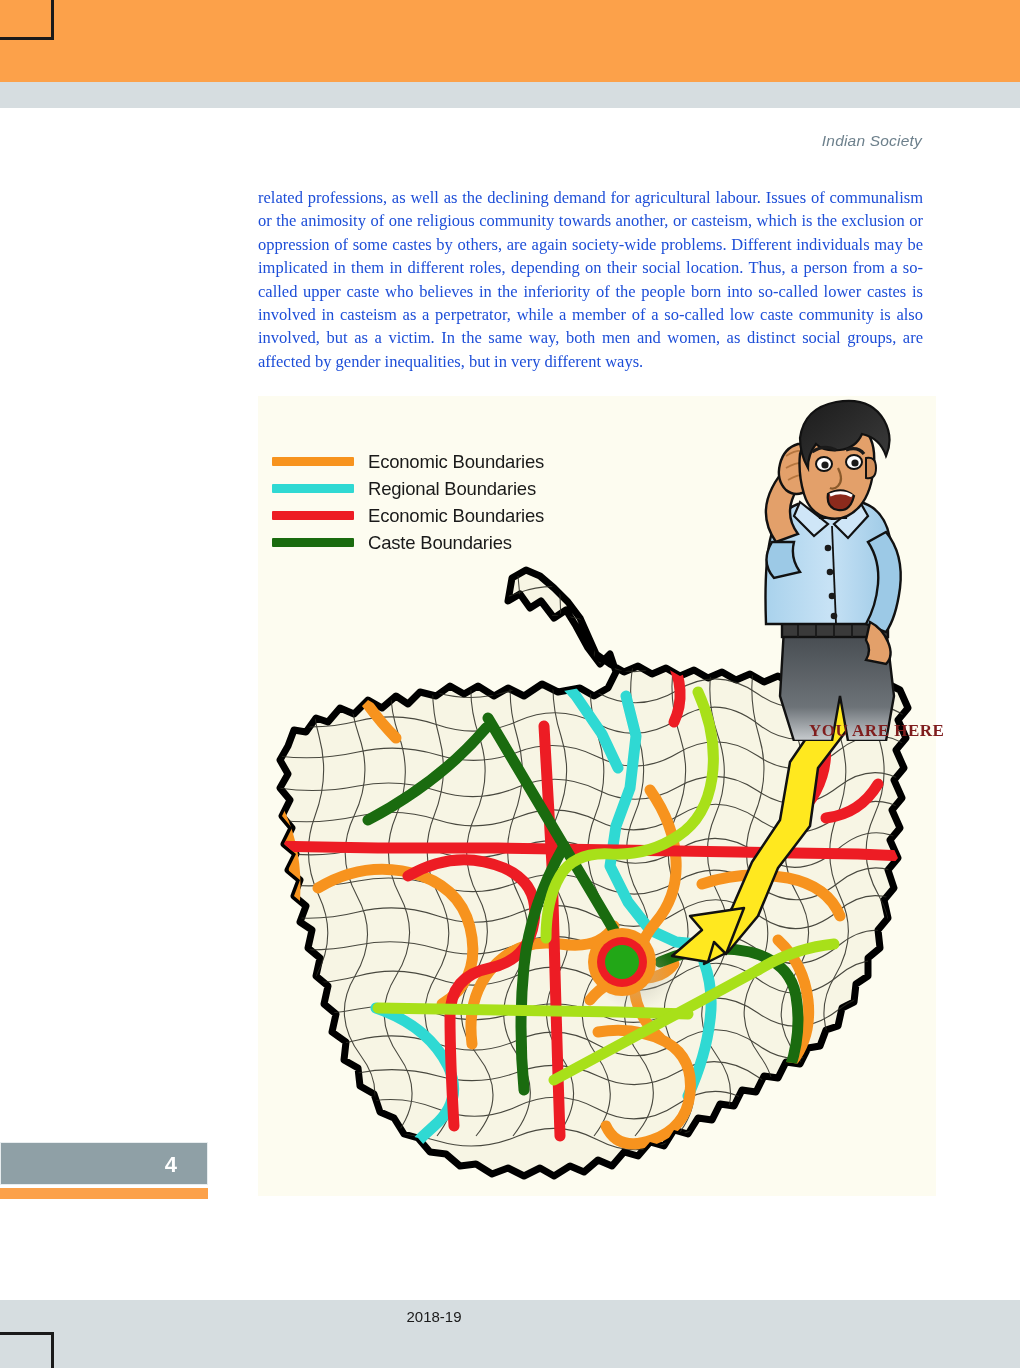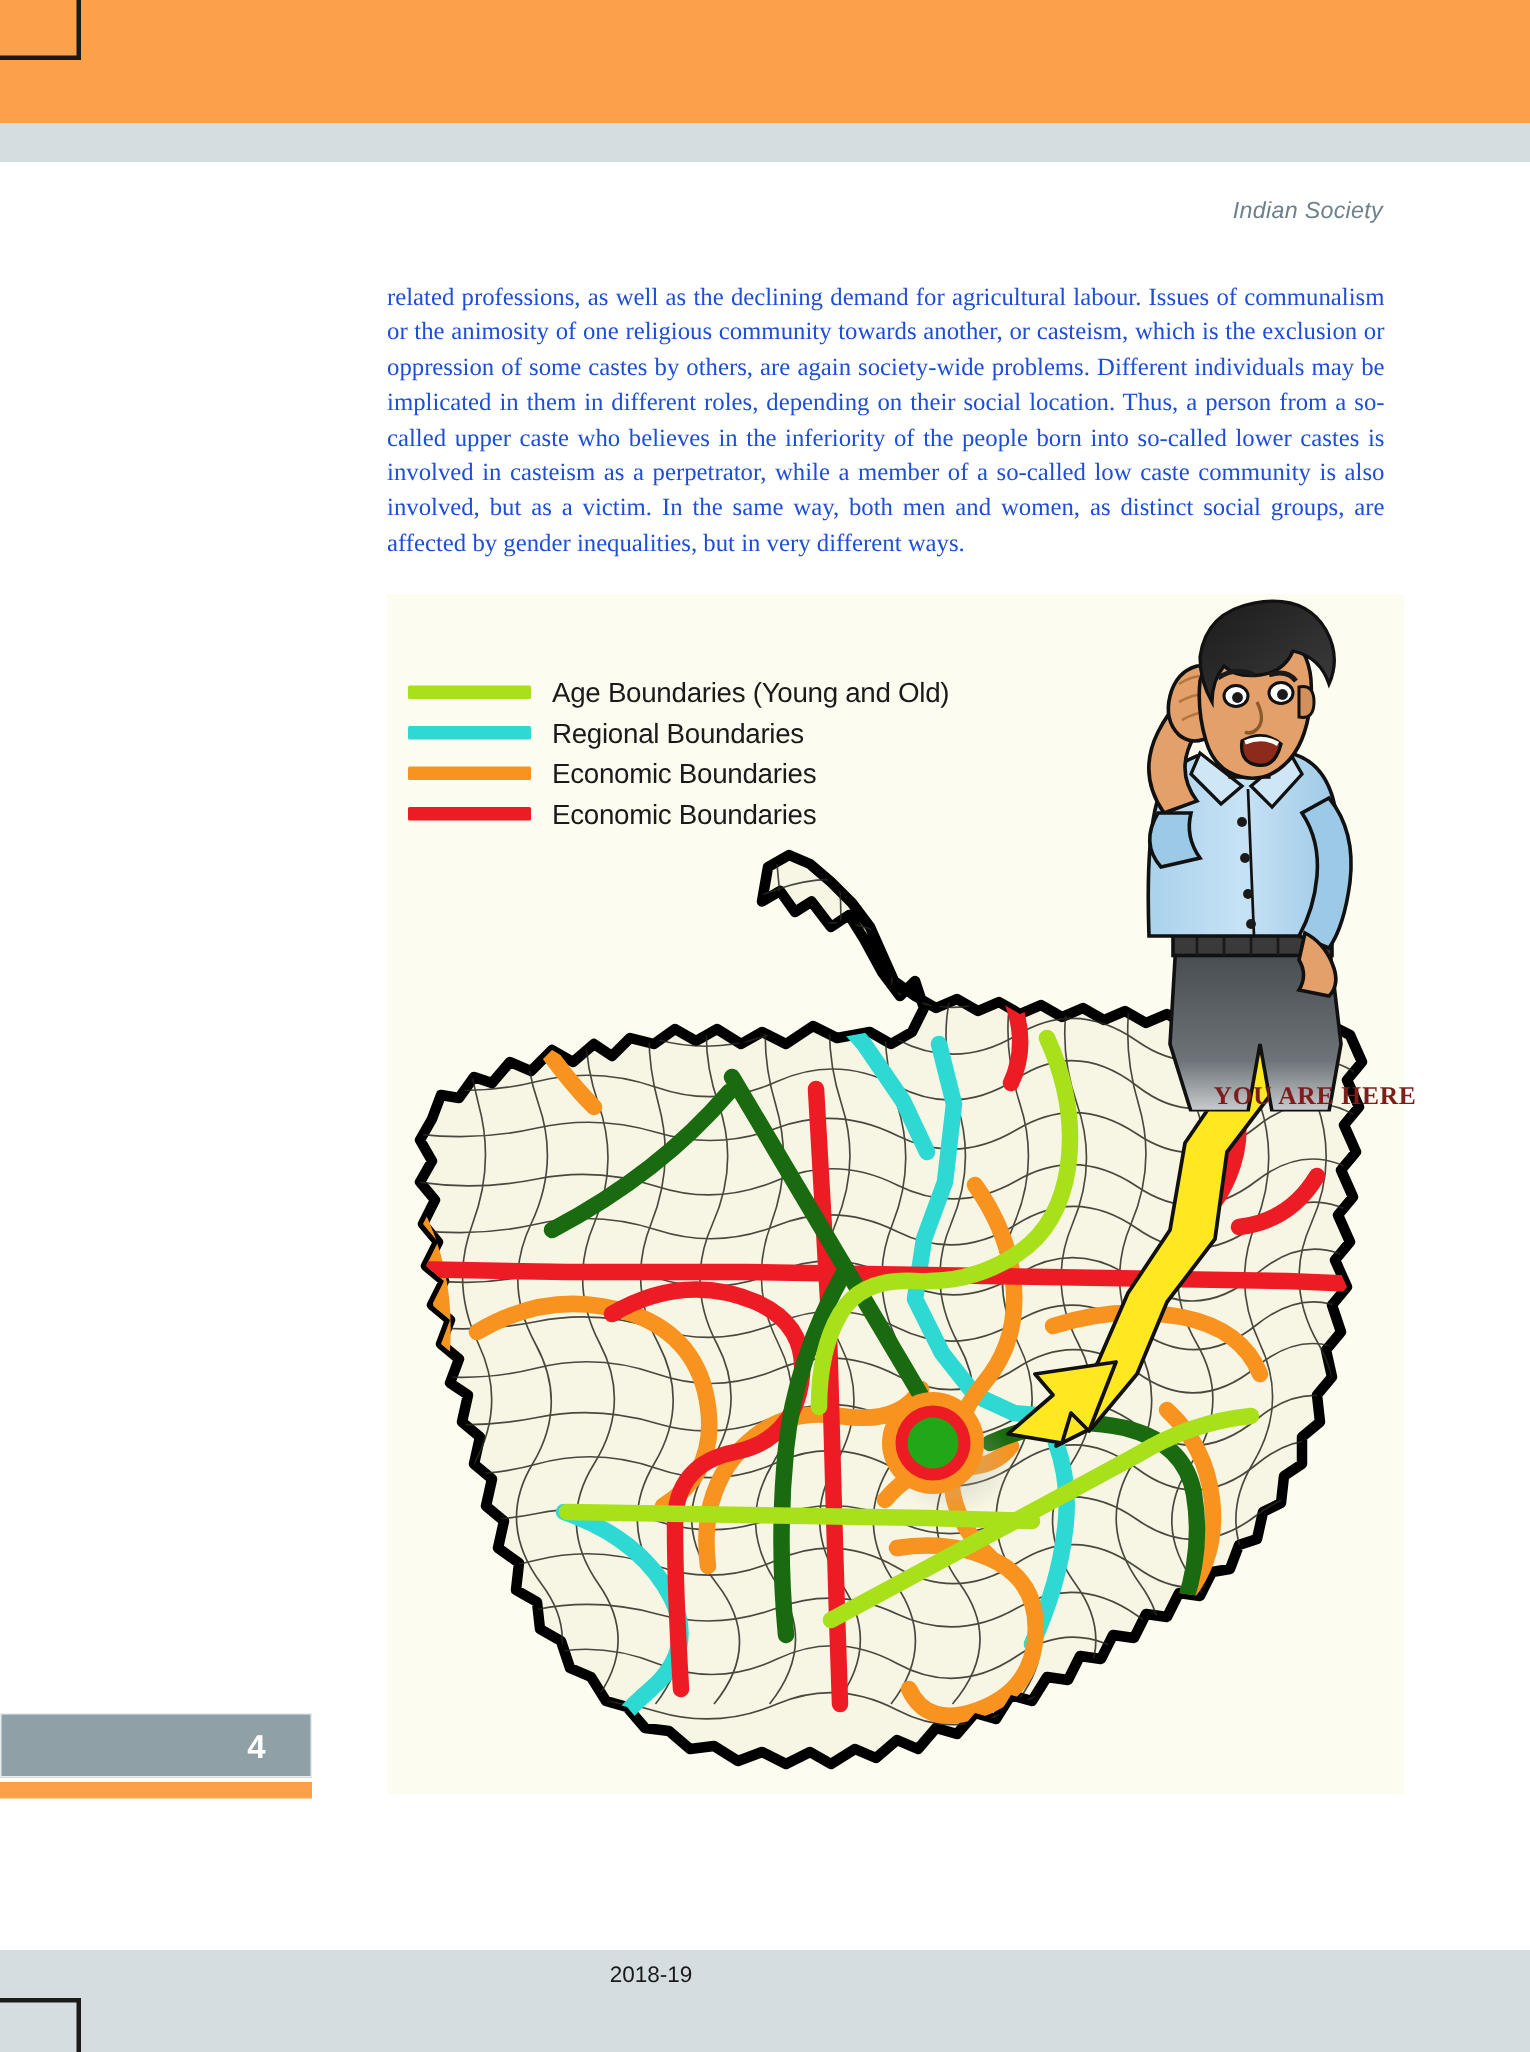--- a/index.html
+++ b/index.html
@@ -291,34 +291,34 @@
         <ellipse cx="378" cy="580" rx="40" ry="34" fill="url(#markshadow)"></ellipse>
         <circle cx="364" cy="566" r="34" fill="#f7931e"></circle>
         <circle cx="364" cy="566" r="25" fill="#ed1c24"></circle>
         <circle cx="364" cy="566" r="17" fill="#22a717"></circle>
       </g>
     </g>
   </svg>
 
   <div class="legend">
     <div class="legend-row">
-      <span class="legend-swatch" style="background:#a8e019"></span>
-      <span class="legend-label">Age Boundaries (Young and Old)</span>
+      <span class="legend-swatch" style="background:#f7931e"></span>
+      <span class="legend-label">Economic Boundaries</span>
     </div>
     <div class="legend-row">
       <span class="legend-swatch" style="background:#2fd9d3"></span>
       <span class="legend-label">Regional Boundaries</span>
     </div>
     <div class="legend-row">
-      <span class="legend-swatch" style="background:#f7931e"></span>
+      <span class="legend-swatch" style="background:#ed1c24"></span>
       <span class="legend-label">Economic Boundaries</span>
     </div>
     <div class="legend-row">
-      <span class="legend-swatch" style="background:#ed1c24"></span>
-      <span class="legend-label">Economic Boundaries</span>
+      <span class="legend-swatch" style="background:#1a6b0f"></span>
+      <span class="legend-label">Caste Boundaries</span>
     </div>
   </div>
 
   <svg class="character" viewBox="0 0 200 345">
 
     <path d="M48 232 L150 232 L158 300 L150 345 L112 345 L104 300 L96 345 L58 345 L44 300 Z" fill="url(#trougrad)" stroke="#111" stroke-width="2.4"></path>
 
     <rect x="46" y="224" width="106" height="17" fill="#3a3a3a" stroke="#111" stroke-width="2.4"></rect>
     <path d="M62 224 L62 241 M80 224 L80 241 M98 224 L98 241 M116 224 L116 241 M134 224 L134 241" stroke="#1a1a1a" stroke-width="1.8"></path>
 

